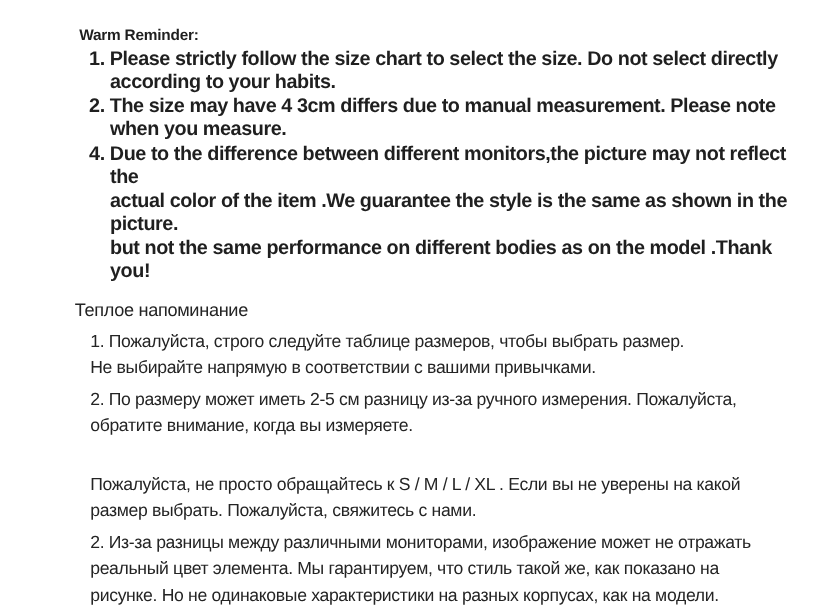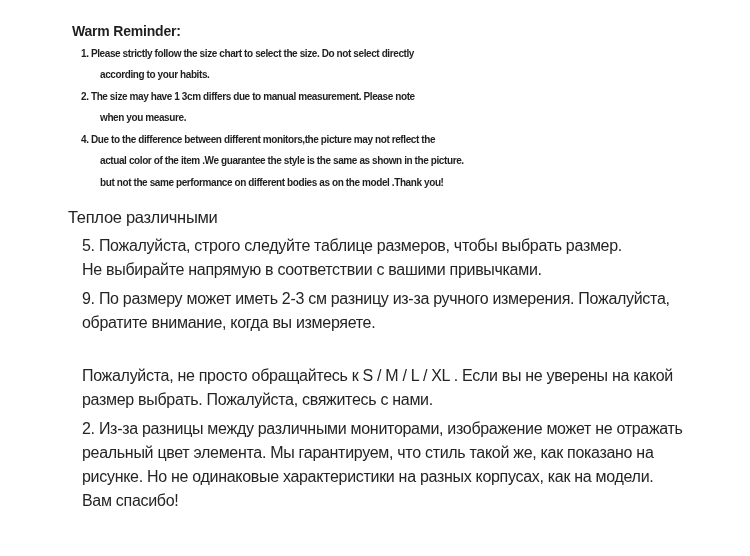--- a/index.html
+++ b/index.html
@@ -24,21 +24,21 @@
     font-size: 14px;
     font-weight: bold;
     line-height: 21.5px;
     letter-spacing: -0.2px;
     color: var(--en-text, #1f1f1f);
   }
   .en-item {
     margin-left: 81px;
     padding-left: 19px;
     text-indent: -19px;
-    font-size: 10px;
+    font-size: 18px;
     font-weight: bold;
     line-height: 21.5px;
     letter-spacing: -0.4px;
     color: var(--en-text, #1f1f1f);
     white-space: pre-line;
     max-width: 640px;
   }
   .en-item .red {
     color: var(--en-red, #b43b48);
   }
@@ -72,36 +72,36 @@
 <body>
 
 <div class="page">
 
   <section class="en-section">
     <div class="en-title">Warm Reminder:</div>
 
     <div class="en-item"><span class="red"></span><span>1. Please strictly follow the size chart to select the size. Do not select directly
 according to your habits.</span></div>
 
-    <div class="en-item"><span class="red"></span><span>2. The size may have 1 3cm differs due to manual measurement. Please note
+    <div class="en-item"><span class="red"></span><span>2. The size may have 4 3cm differs due to manual measurement. Please note
 when you measure.</span></div>
 
 
     <div class="en-item"><span class="red"></span><span>4. Due to the difference between different monitors,the picture may not reflect the
 actual color of the item .We guarantee the style is the same as shown in the picture.
 but not the same performance on different bodies as on the model .Thank you!</span></div>
   </section>
 
   <section class="ru-section">
-    <div class="ru-title">Теплое различными</div>
+    <div class="ru-title">Теплое напоминание</div>
 
-    <div class="ru-item"><span class="red"></span><span>5. Пожалуйста, строго следуйте таблице размеров, чтобы выбрать размер.
+    <div class="ru-item"><span class="red"></span><span>1. Пожалуйста, строго следуйте таблице размеров, чтобы выбрать размер.
 Не выбирайте напрямую в соответствии с вашими привычками.</span></div>
 
-    <div class="ru-item"><span class="red"></span><span>9. По размеру может иметь 2-3 см разницу из-за ручного измерения. Пожалуйста,
+    <div class="ru-item"><span class="red"></span><span>2. По размеру может иметь 2-5 см разницу из-за ручного измерения. Пожалуйста,
 обратите внимание, когда вы измеряете.</span></div>
 
     <div class="ru-item"><span>
 Пожалуйста, не просто обращайтесь к S / M / L / XL . Если вы не уверены на какой
 размер выбрать. Пожалуйста, свяжитесь с нами.</span></div>
 
     <div class="ru-item"><span class="red"></span><span>2. Из-за разницы между различными мониторами, изображение может не отражать
 реальный цвет элемента. Мы гарантируем, что стиль такой же, как показано на
 рисунке. Но не одинаковые характеристики на разных корпусах, как на модели.
 Вам спасибо!</span></div>

